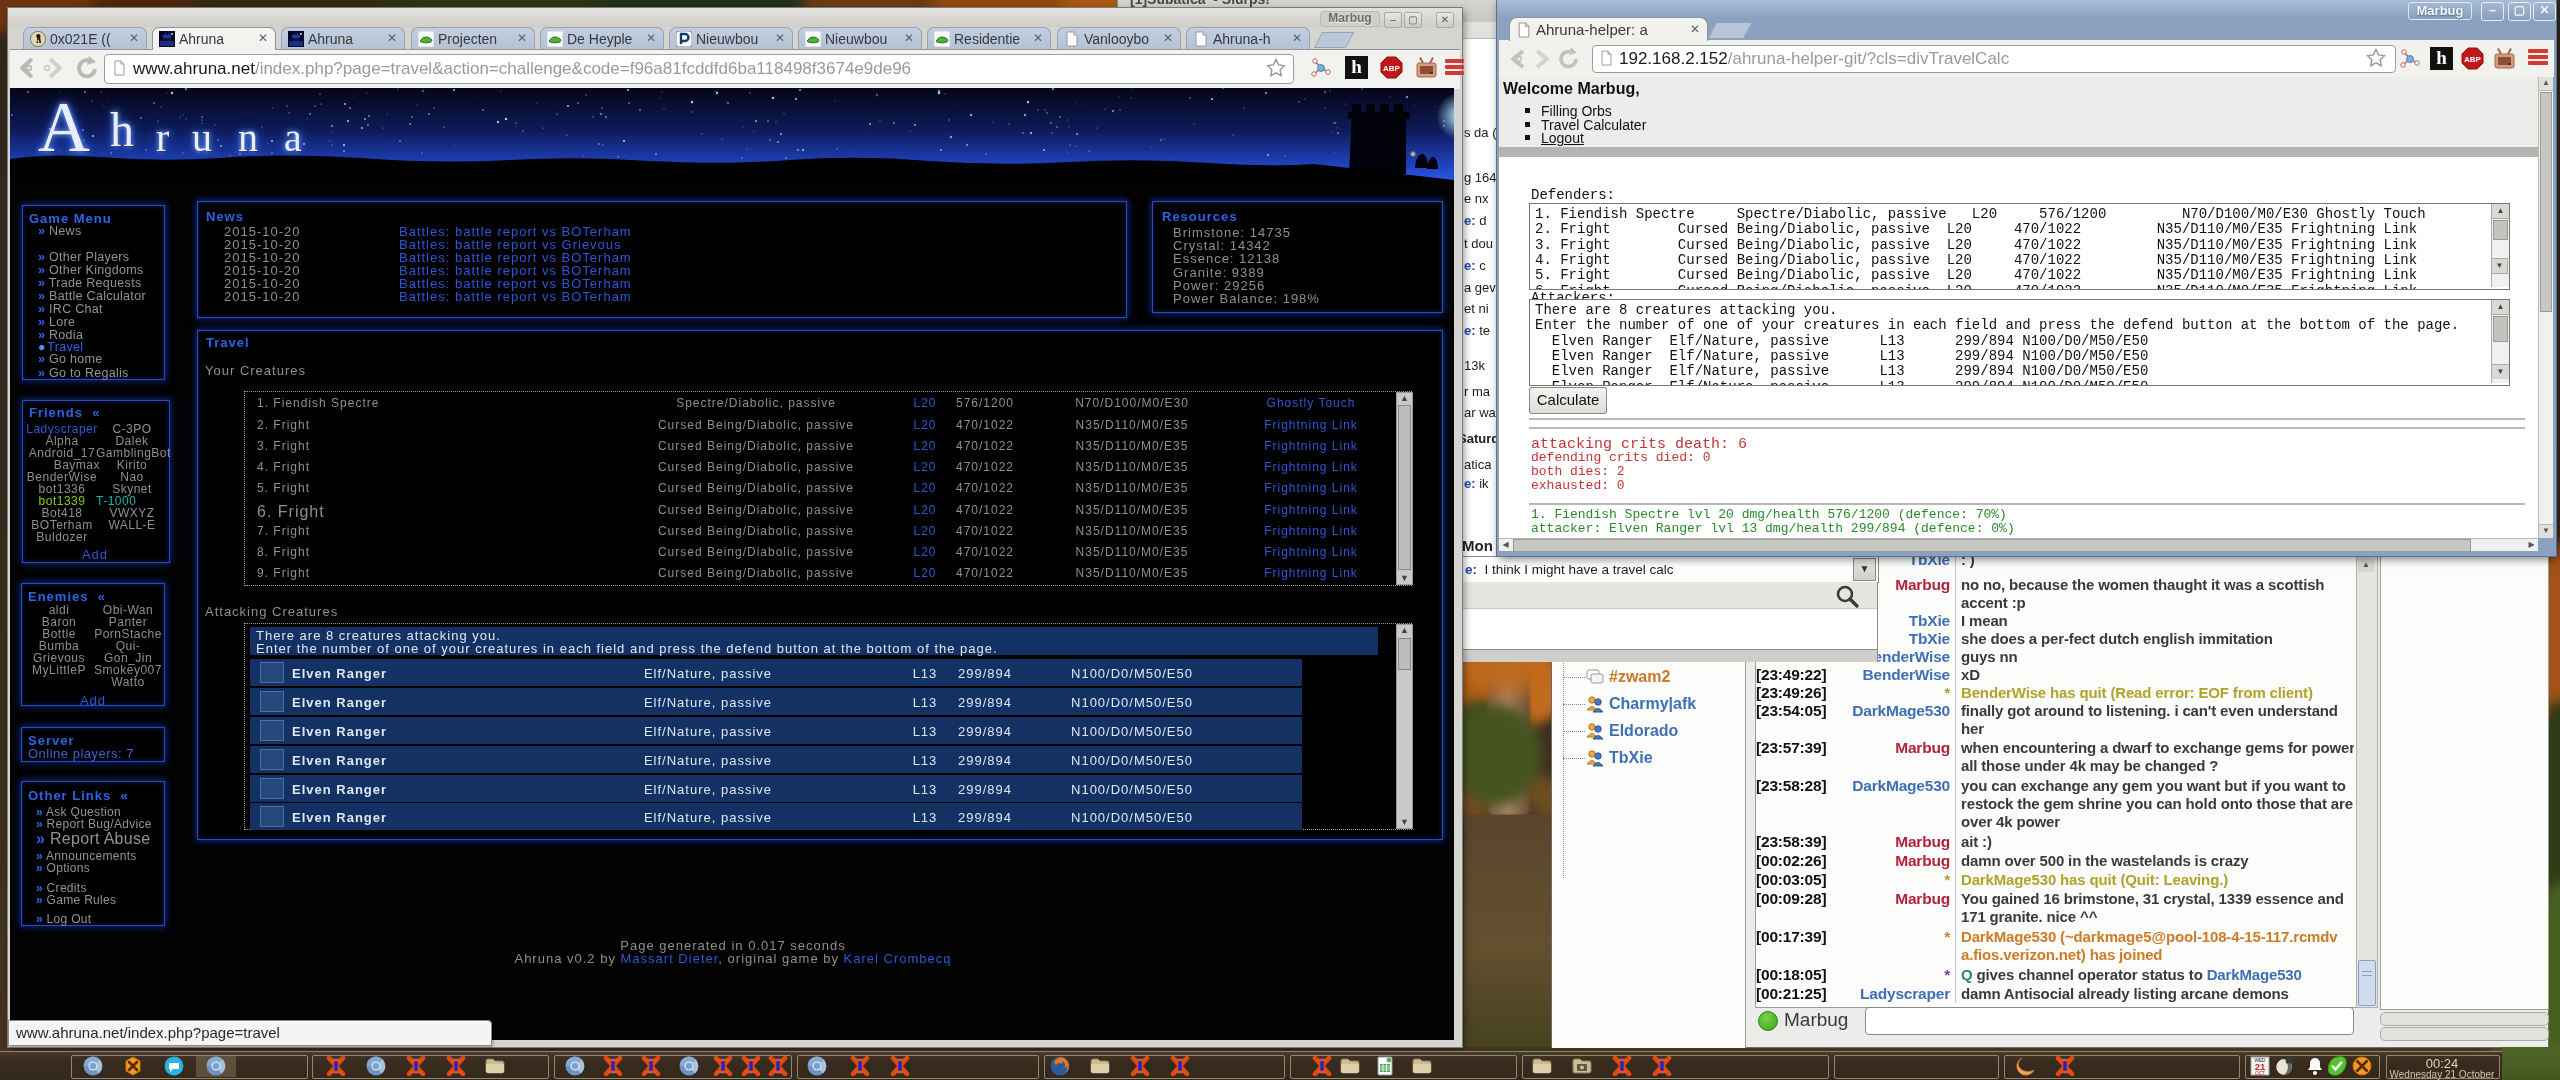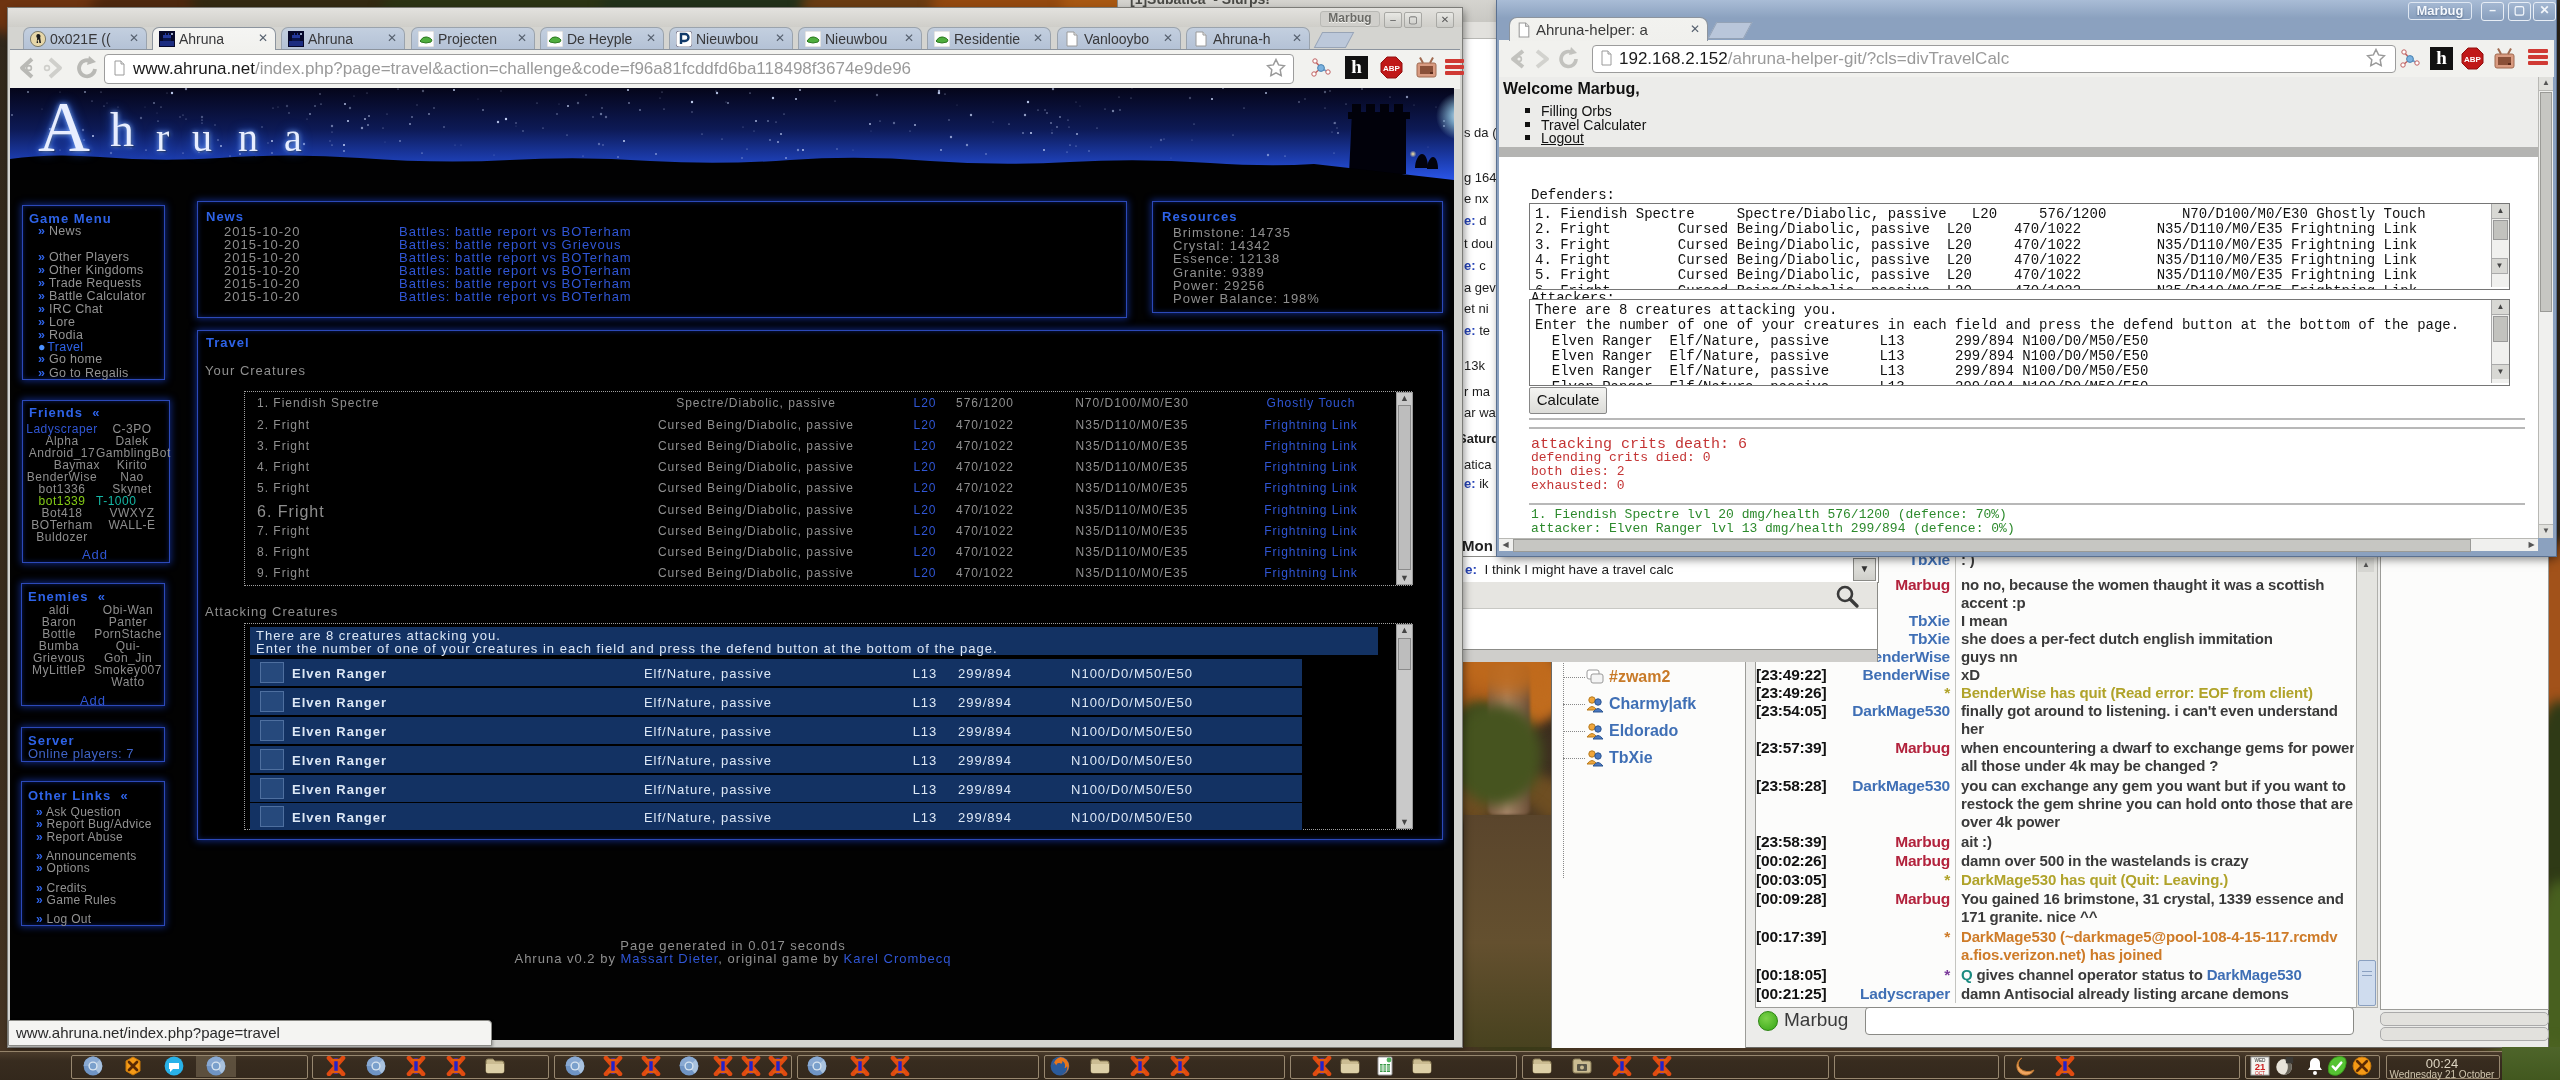--- a/index.html
+++ b/index.html
@@ -814,21 +814,21 @@
         <div class="a" style="left:82px;top:575px;width:72px;text-align:center;font-size:12px;letter-spacing:.5px;color:#8f8f8f">Smokey007</div>
         <div class="a" style="left:82px;top:587px;width:72px;text-align:center;font-size:12px;letter-spacing:.5px;color:#8f8f8f">Watto</div>
         <div class="a lnk" style="left:11px;top:605px;width:144px;text-align:center;font-size:13px;letter-spacing:1px">Add</div>
         <div class="bbox" style="left:11px;top:639px;width:142px;height:33px"></div>
         <div class="btitle" style="left:18px;top:645px">Server</div>
         <div class="a" style="left:18px;top:658px;font-size:13px;letter-spacing:.5px;color:#3f63c8">Online players: 7</div>
         <div class="bbox" style="left:11px;top:693px;width:142px;height:143px"></div>
         <div class="btitle" style="left:18px;top:700px">Other Links &nbsp;<span>«</span></div>
         <div class="menu-it" style="left:26px;top:717px;font-size:12px"><span class="arr">»</span> Ask Question</div>
         <div class="menu-it" style="left:26px;top:729px;font-size:12px"><span class="arr">»</span> Report Bug/Advice</div>
-        <div class="menu-it" style="left:26px;top:742px;font-size:12px"><span class="arr">»</span> Report Abuse</div>
+        <div class="menu-it" style="left:26px;top:742px;font-size:16px"><span class="arr">»</span> Report Abuse</div>
         <div class="menu-it" style="left:26px;top:761px;font-size:12px"><span class="arr">»</span> Announcements</div>
         <div class="menu-it" style="left:26px;top:773px;font-size:12px"><span class="arr">»</span> Options</div>
         <div class="menu-it" style="left:26px;top:793px;font-size:12px"><span class="arr">»</span> Credits</div>
         <div class="menu-it" style="left:26px;top:805px;font-size:12px"><span class="arr">»</span> Game Rules</div>
         <div class="menu-it" style="left:26px;top:824px;font-size:12px"><span class="arr">»</span> Log Out</div>
         <div class="bbox" style="left:187px;top:113px;width:928px;height:115px"></div>
         <div class="btitle" style="left:196px;top:121px">News</div>
         <div class="gtxt" style="left:214px;top:136px">2015-10-20</div>
         <div class="gtxt lnk" style="left:389px;top:136px;color:#3056d5">Battles: battle report vs BOTerham</div>
         <div class="gtxt" style="left:214px;top:149px">2015-10-20</div>

